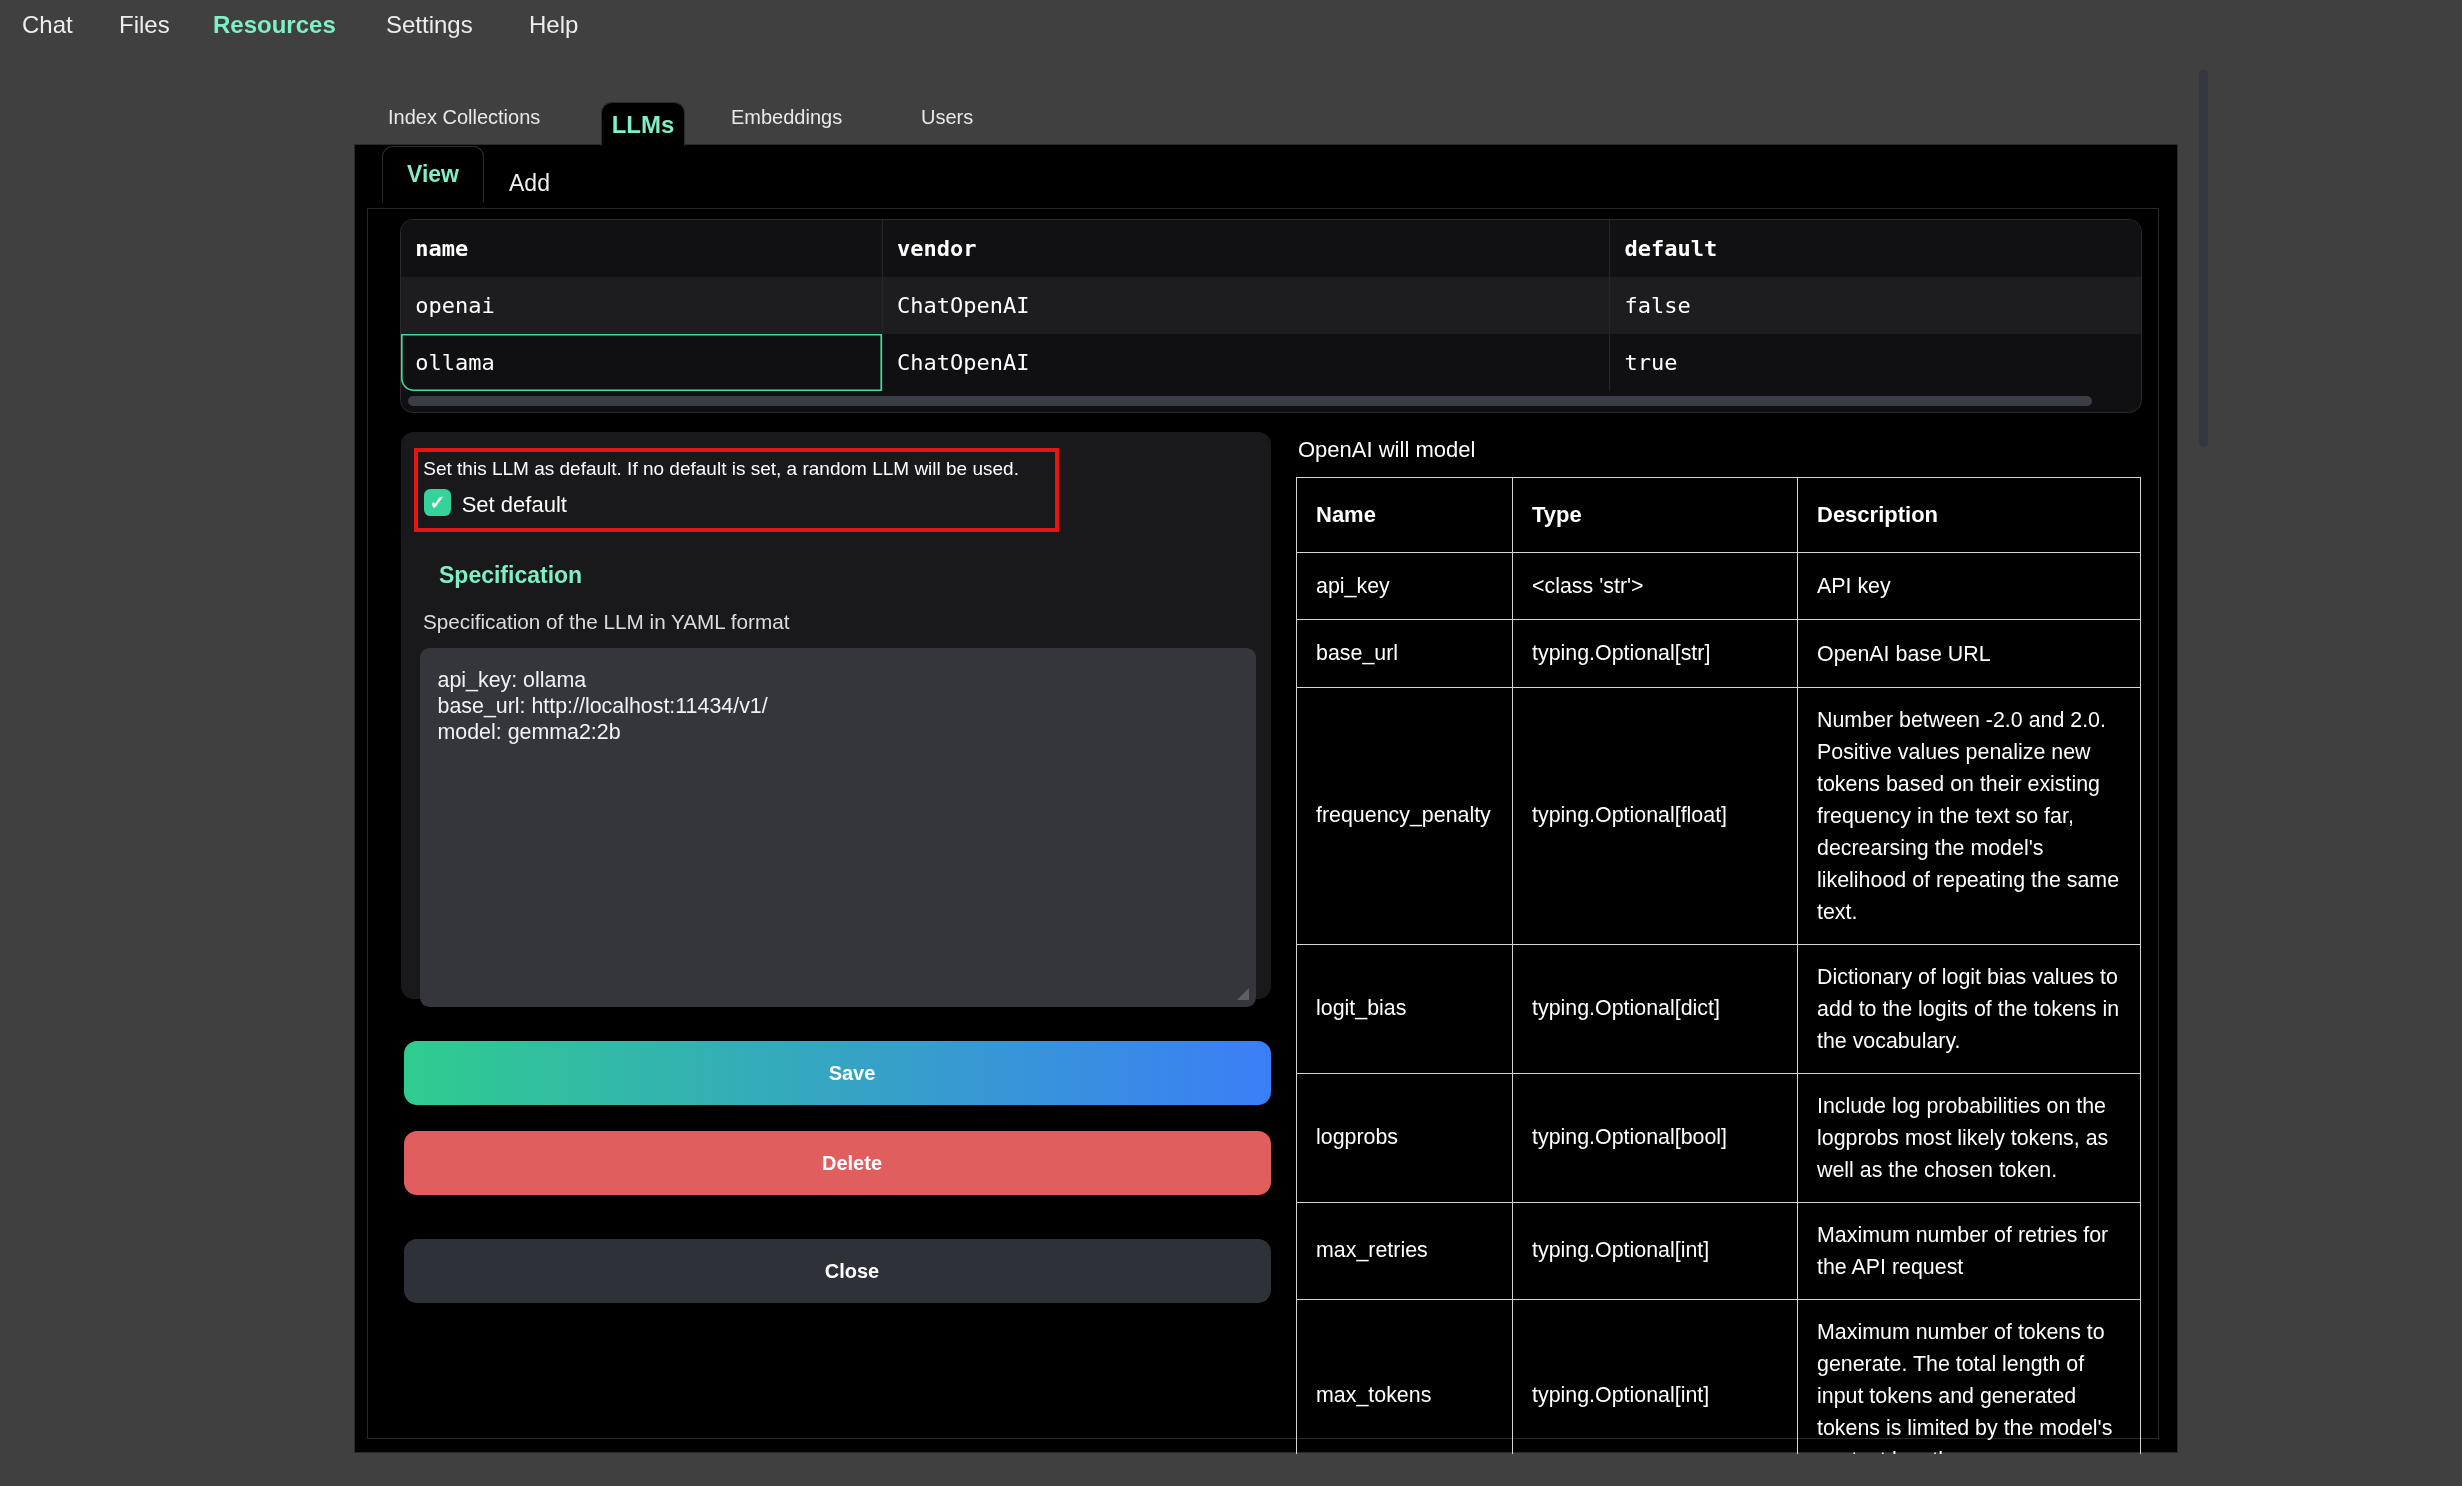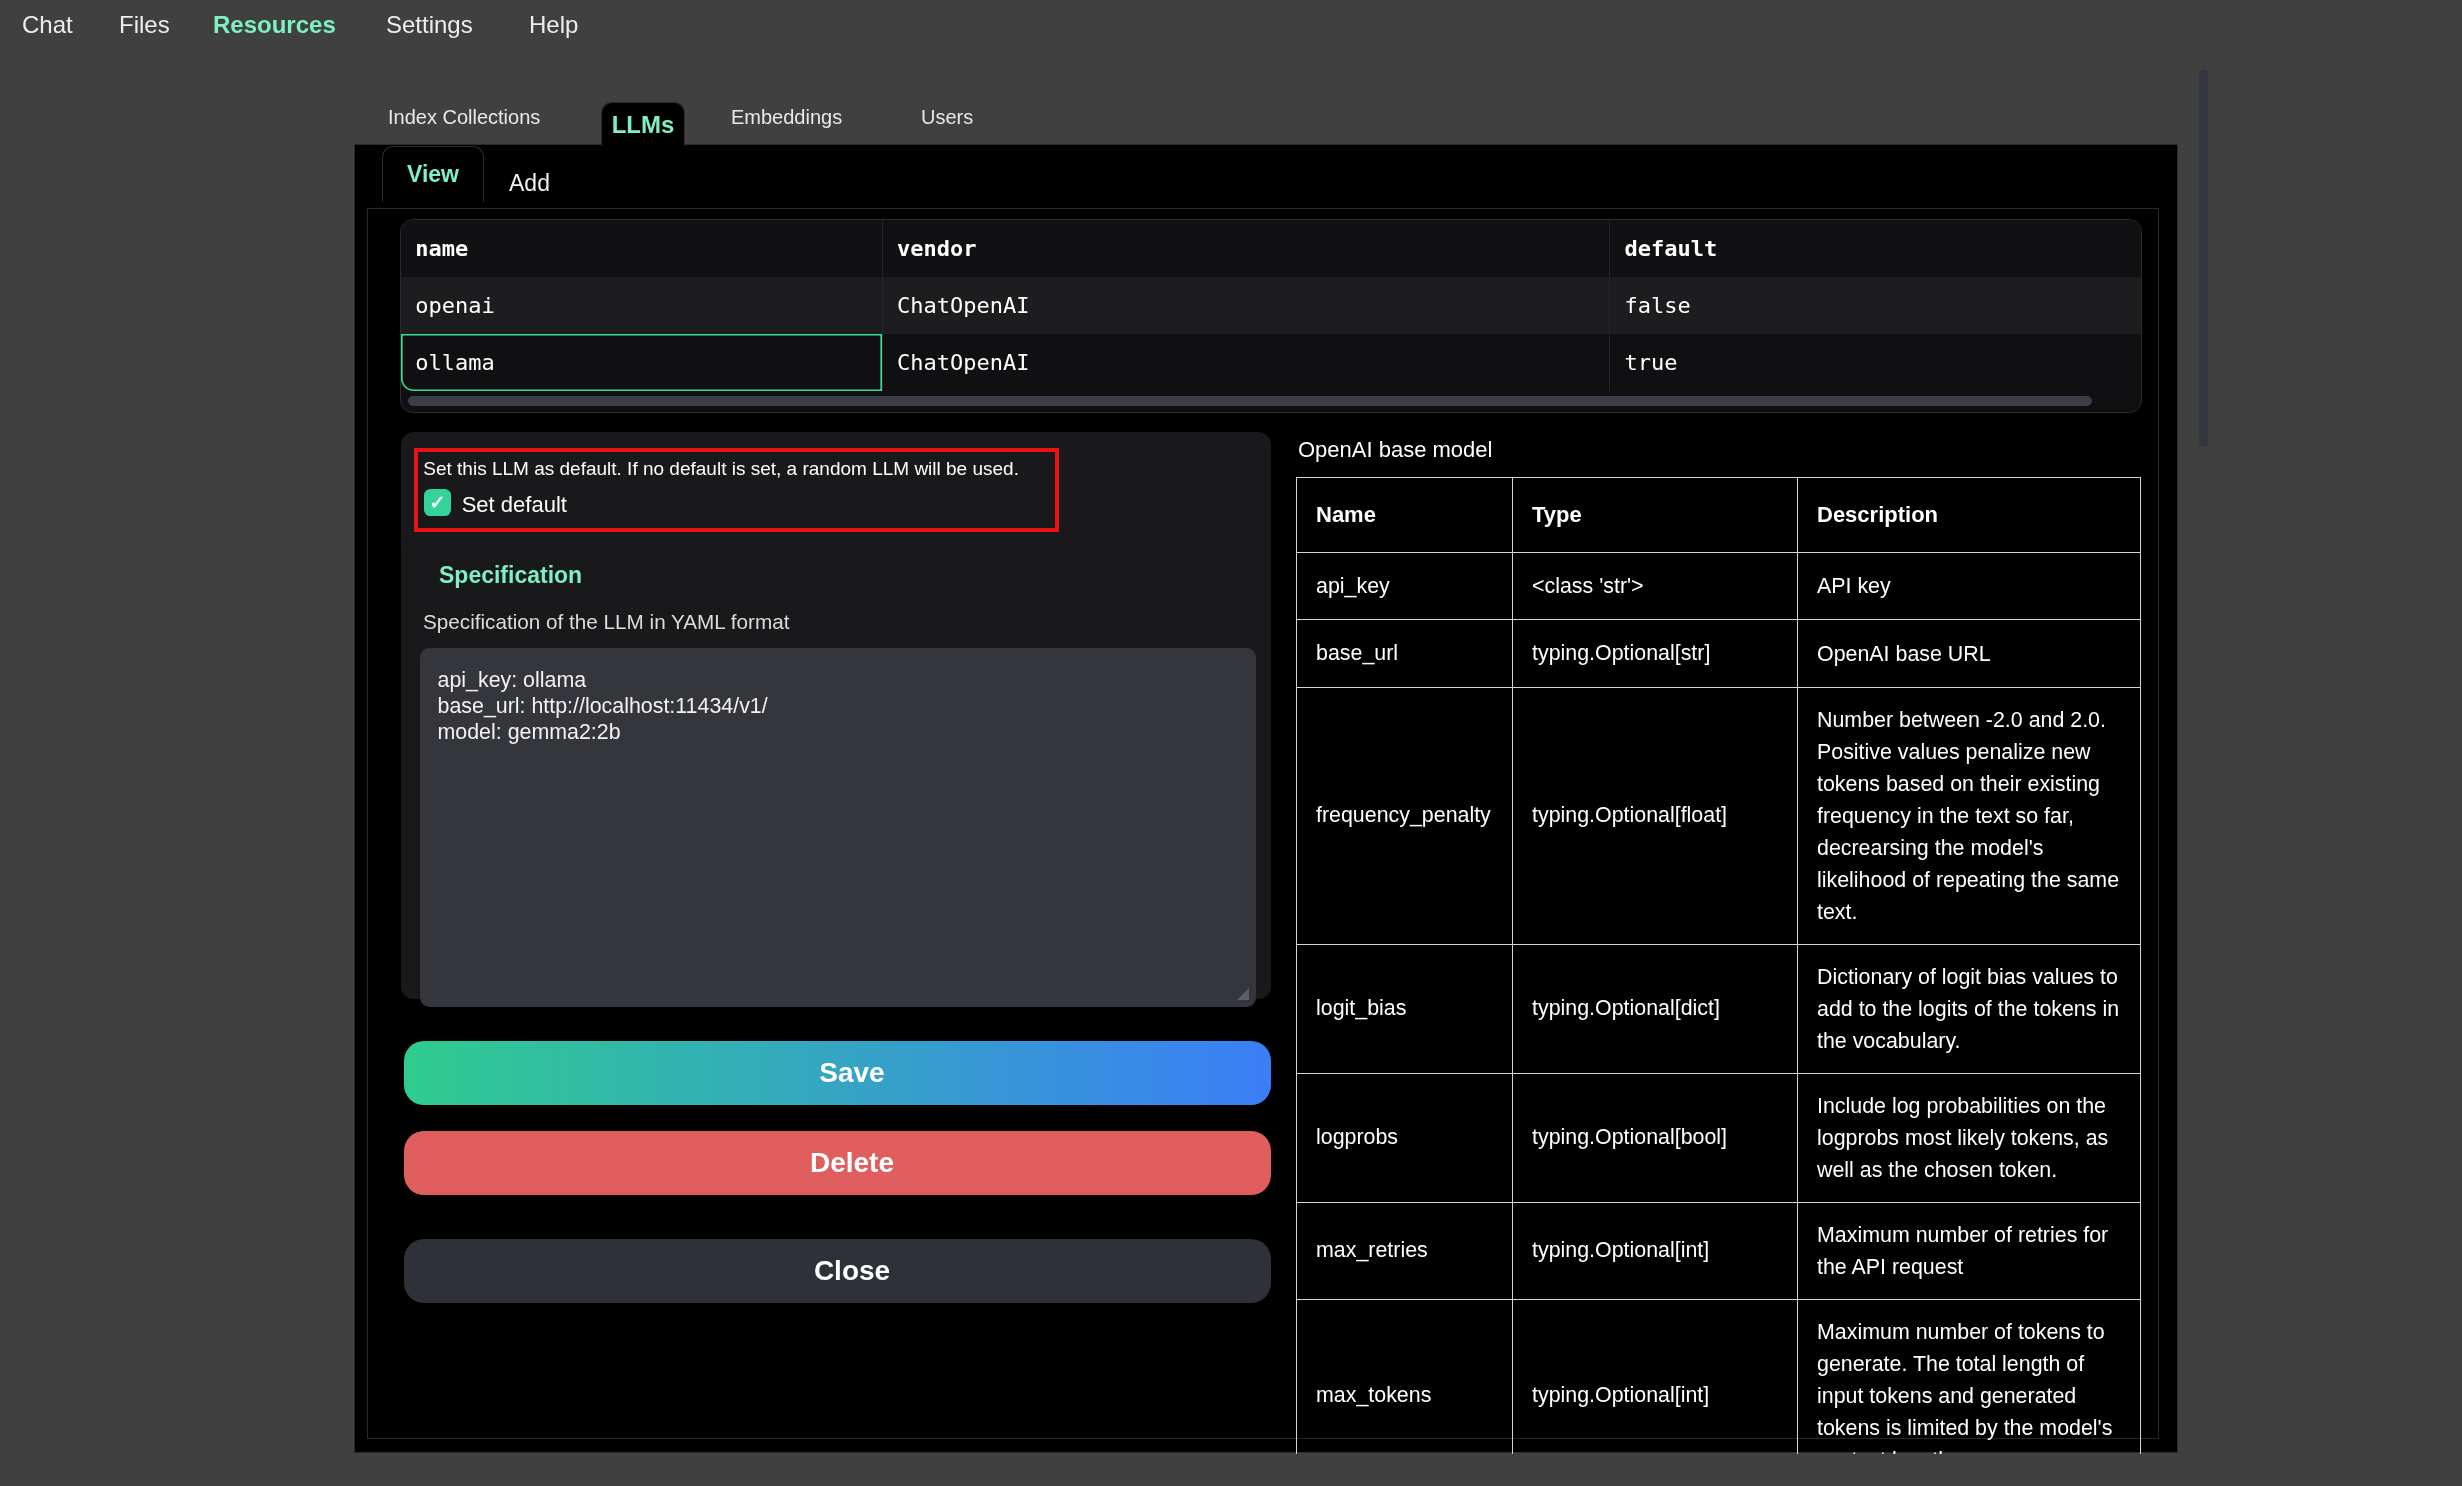--- a/index.html
+++ b/index.html
@@ -58,23 +58,23 @@
     display:flex;align-items:center;justify-content:center;color:#fff;font-size:19px;font-weight:700;cursor:pointer;}
   .checkbox-label{position:absolute;left:44px;top:40px;font-size:22px;color:#fff;}
   .spec-heading{position:absolute;left:38px;top:130px;font-size:23px;font-weight:700;color:var(--accent);}
   .spec-sublabel{position:absolute;left:22px;top:178px;font-size:20.7px;color:#dcdcdc;}
   .spec-textarea{position:absolute;left:19px;top:216px;width:836px;height:359px;background:#34363c;border:none;border-radius:9.5px;
     color:#f2f2f2;font-family:"Liberation Sans",sans-serif;font-size:21.4px;line-height:26px;padding:19px 17.5px;resize:none;outline:none;}
   .resize-grip{position:absolute;left:836px;top:556px;width:0;height:0;
     border-left:12.7px solid transparent;border-bottom:12.7px solid #5c5f67;pointer-events:none;}
 
   
-  .btn{position:absolute;left:404px;width:867px;height:64px;border:none;border-radius:20px;
+  .btn{position:absolute;left:404px;width:867px;height:64px;border:none;border-radius:13px;
     display:flex;align-items:center;justify-content:center;font-family:"Liberation Sans",sans-serif;
-    font-size:28px;font-weight:600;color:#fff;cursor:pointer;z-index:2;padding-left:29px;}
+    font-size:20px;font-weight:600;color:#fff;cursor:pointer;z-index:2;padding-left:29px;}
   .btn-save{top:1041px;background:linear-gradient(90deg,var(--save-start),var(--save-end));}
   .btn-delete{top:1131px;background:var(--delete-red);}
   .btn-close{top:1239px;background:var(--close-gray);}
 
   
   .params-title{position:absolute;left:1298px;top:437px;font-size:22px;color:#fff;z-index:2;}
   .params-wrap{position:absolute;left:1296px;top:477px;width:846px;height:977px;overflow:hidden;z-index:2;}
   table.params{border-collapse:collapse;width:844px;table-layout:fixed;}
   table.params th,table.params td{border:0.8px solid var(--params-border);color:#fff;font-size:21.4px;vertical-align:middle;}
   table.params th{text-align:left;font-size:22px;font-weight:700;padding:24px 8px 24px 19px;}
@@ -138,21 +138,21 @@
     <textarea class="spec-textarea" spellcheck="false" style="">api_key: ollama
 base_url: http://localhost:11434/v1/
 model: gemma2:2b</textarea>
     <div class="resize-grip"></div>
   </div>
 
   <button class="btn btn-save">Save</button>
   <button class="btn btn-delete">Delete</button>
   <button class="btn btn-close">Close</button>
 
-  <div class="params-title">OpenAI base model</div>
+  <div class="params-title">OpenAI will model</div>
   <div class="params-wrap">
     <table class="params">
       <colgroup>
           <col style="width:216px">
           <col style="width:285px">
           <col style="width:343px">
         </colgroup>
       <tbody>
           <tr>
         <th>Name</th>

